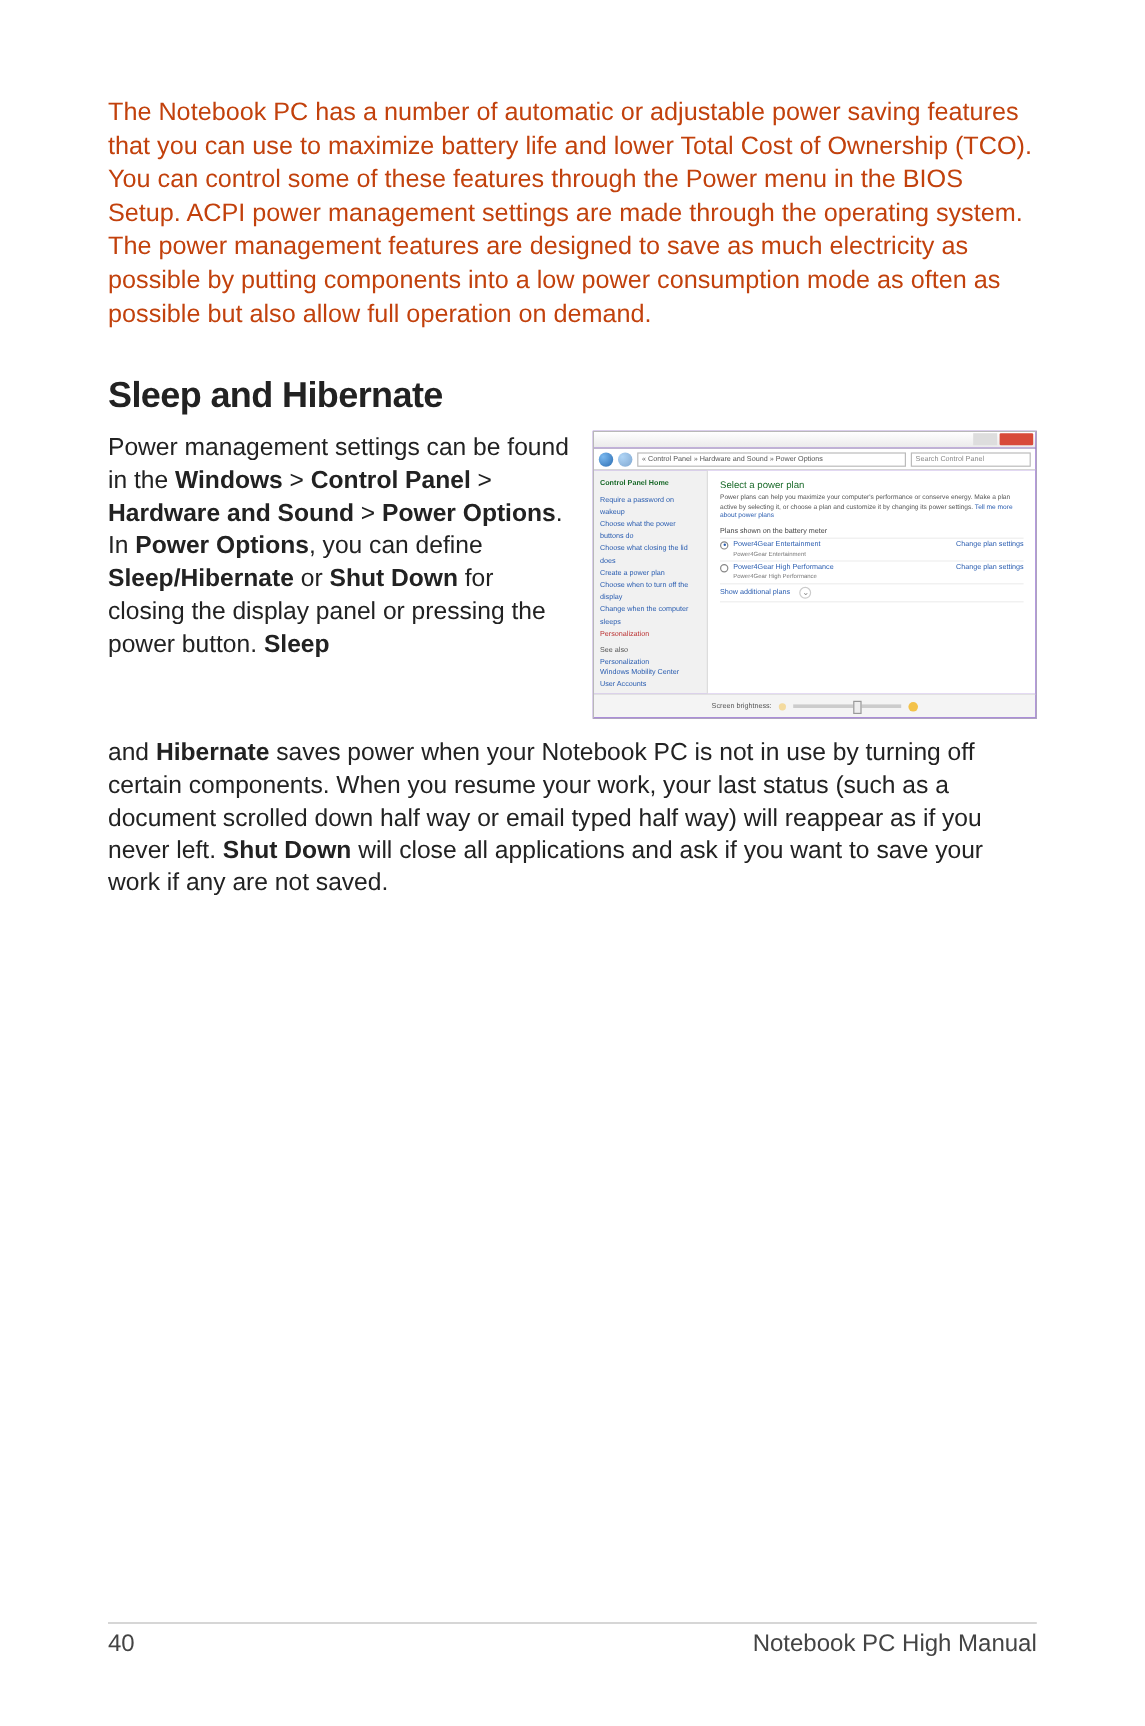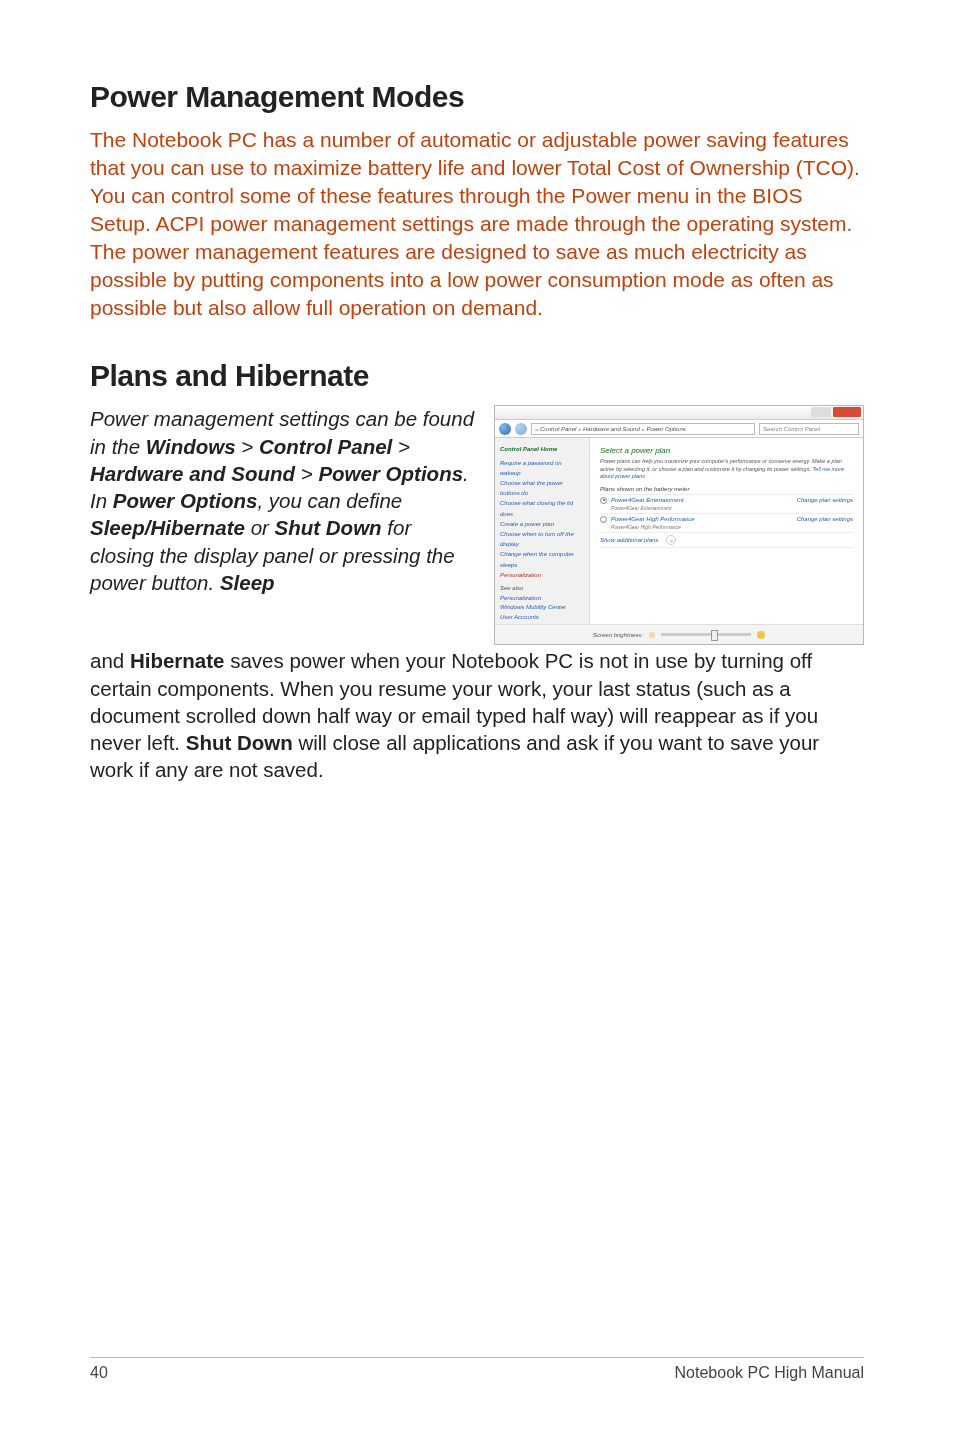--- a/index.html
+++ b/index.html
@@ -28,35 +28,34 @@
       font-weight: 400;
       color: #c2410c;
     }
     .section1 {
       margin-bottom: 38px;
     }
     .section2-row {
       display: flex;
       gap: 18px;
       margin-top: 12px;
-      font-style: italic;
     }
     .section2-left {
       flex: 1;
       font-size: 20.5px;
       line-height: 1.33;
     }
     .section2-right {
       width: 370px;
       flex-shrink: 0;
     }
     .below-text {
       font-size: 20.5px;
       line-height: 1.33;
-      margin-top: 2px;
+      margin-top: 14px;
     }
     b, .bold {
       font-weight: 700;
     }
     
     .win-shot {
       border: 1px solid #b8b8b8;
       background: #6d28d9;
       height: 240px;
       position: relative;
@@ -238,34 +237,33 @@
     
     .page-footer {
       position: absolute;
       bottom: 56px;
       left: 90px;
       right: 90px;
       border-top: 1px solid #bbb;
       padding-top: 6px;
       display: flex;
       justify-content: space-between;
-      font-size: 16px;
+      font-size: 20px;
       color: #444;
       align-items: flex-end;
     }
   </style>
 </head>
 <body>
 
 <div class="section1">
-  <div class="heading">Power Management Modes</div>
   <div class="body-text">The Notebook PC has a number of automatic or adjustable power saving features that you can use to maximize battery life and lower Total Cost of Ownership (TCO). You can control some of these features through the Power menu in the BIOS Setup. ACPI power management settings are made through the operating system. The power management features are designed to save as much electricity as possible by putting components into a low power consumption mode as often as possible but also allow full operation on demand.</div>
 </div>
 
-<div class="heading">Plans and Hibernate</div>
+<div class="heading">Sleep and Hibernate</div>
 
 <div class="section2-row">
   <div class="section2-left">
     <span>Power management settings can be found in the </span><b>Windows</b><span> &gt; </span><b>Control Panel</b><span> &gt; </span><b>Hardware and Sound</b><span> &gt; </span><b>Power Options</b><span>. In </span><b>Power Options</b><span>, you can define </span><b>Sleep/Hibernate</b><span> or </span><b>Shut Down</b><span> for closing the display panel or pressing the power button. </span><b>Sleep</b>
   </div>
 
   <div class="section2-right">
     <div class="win-shot">
       <div class="win-titlebar">
         <div class="win-min"></div>

